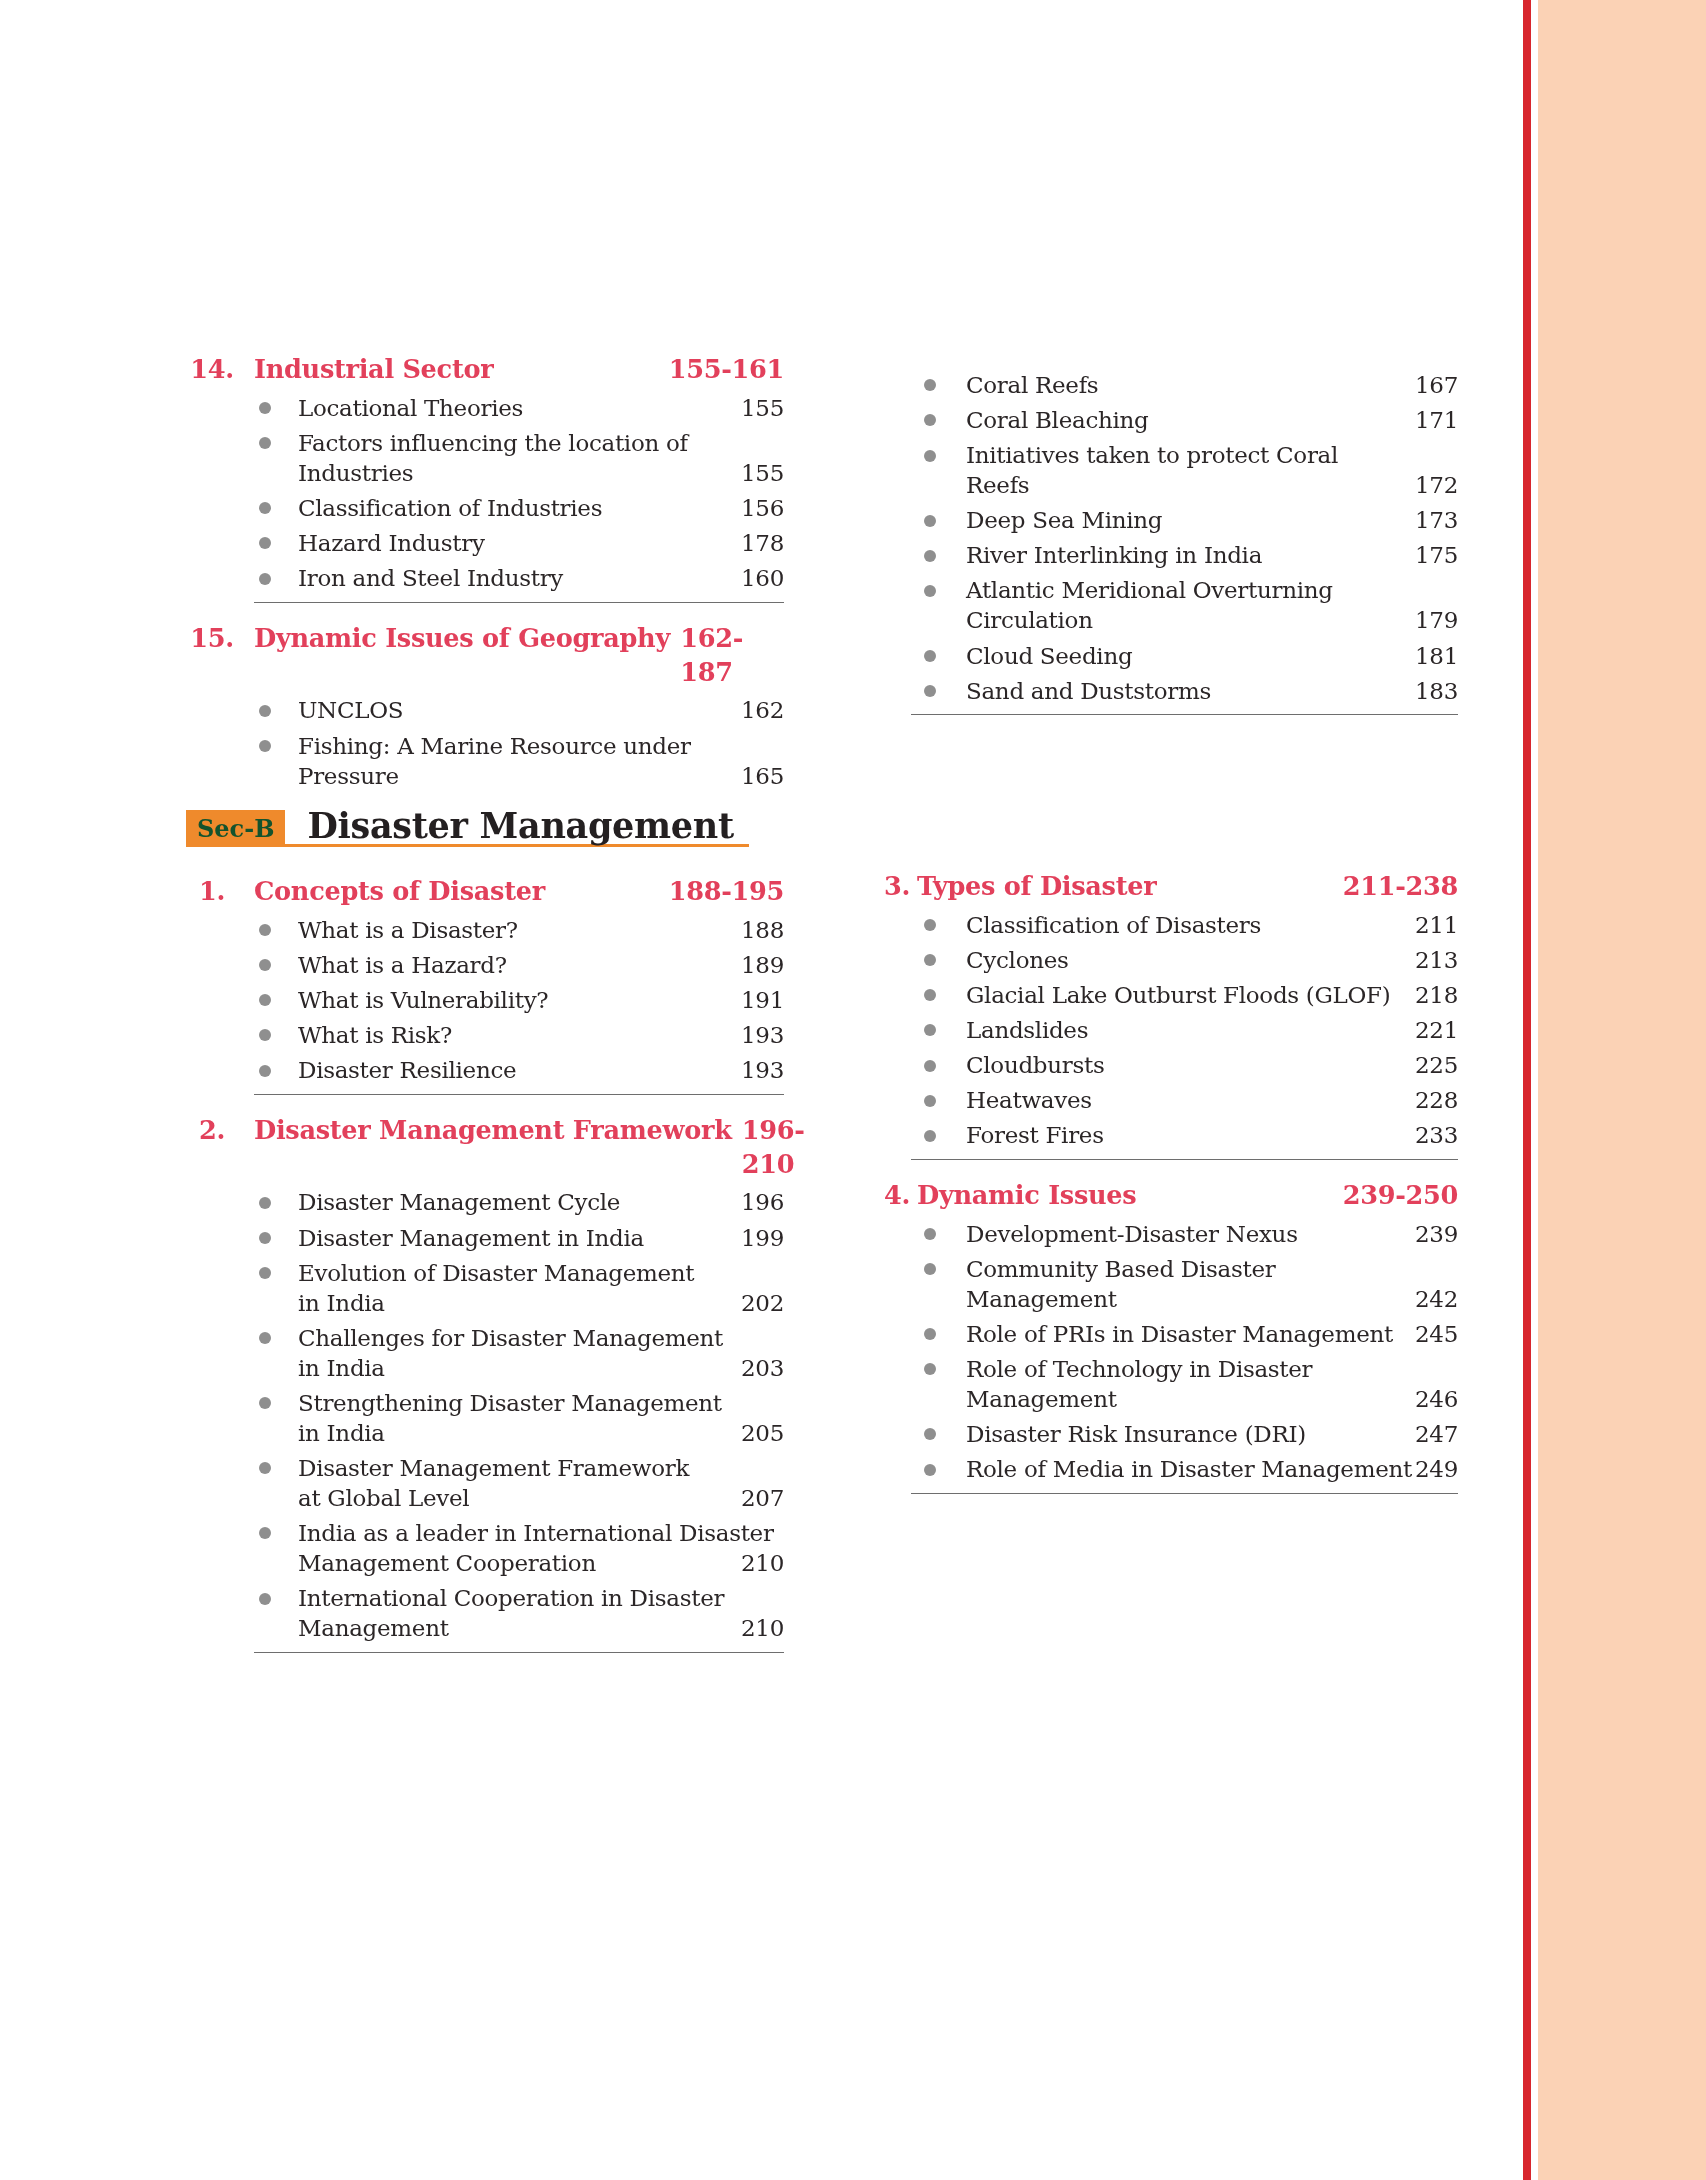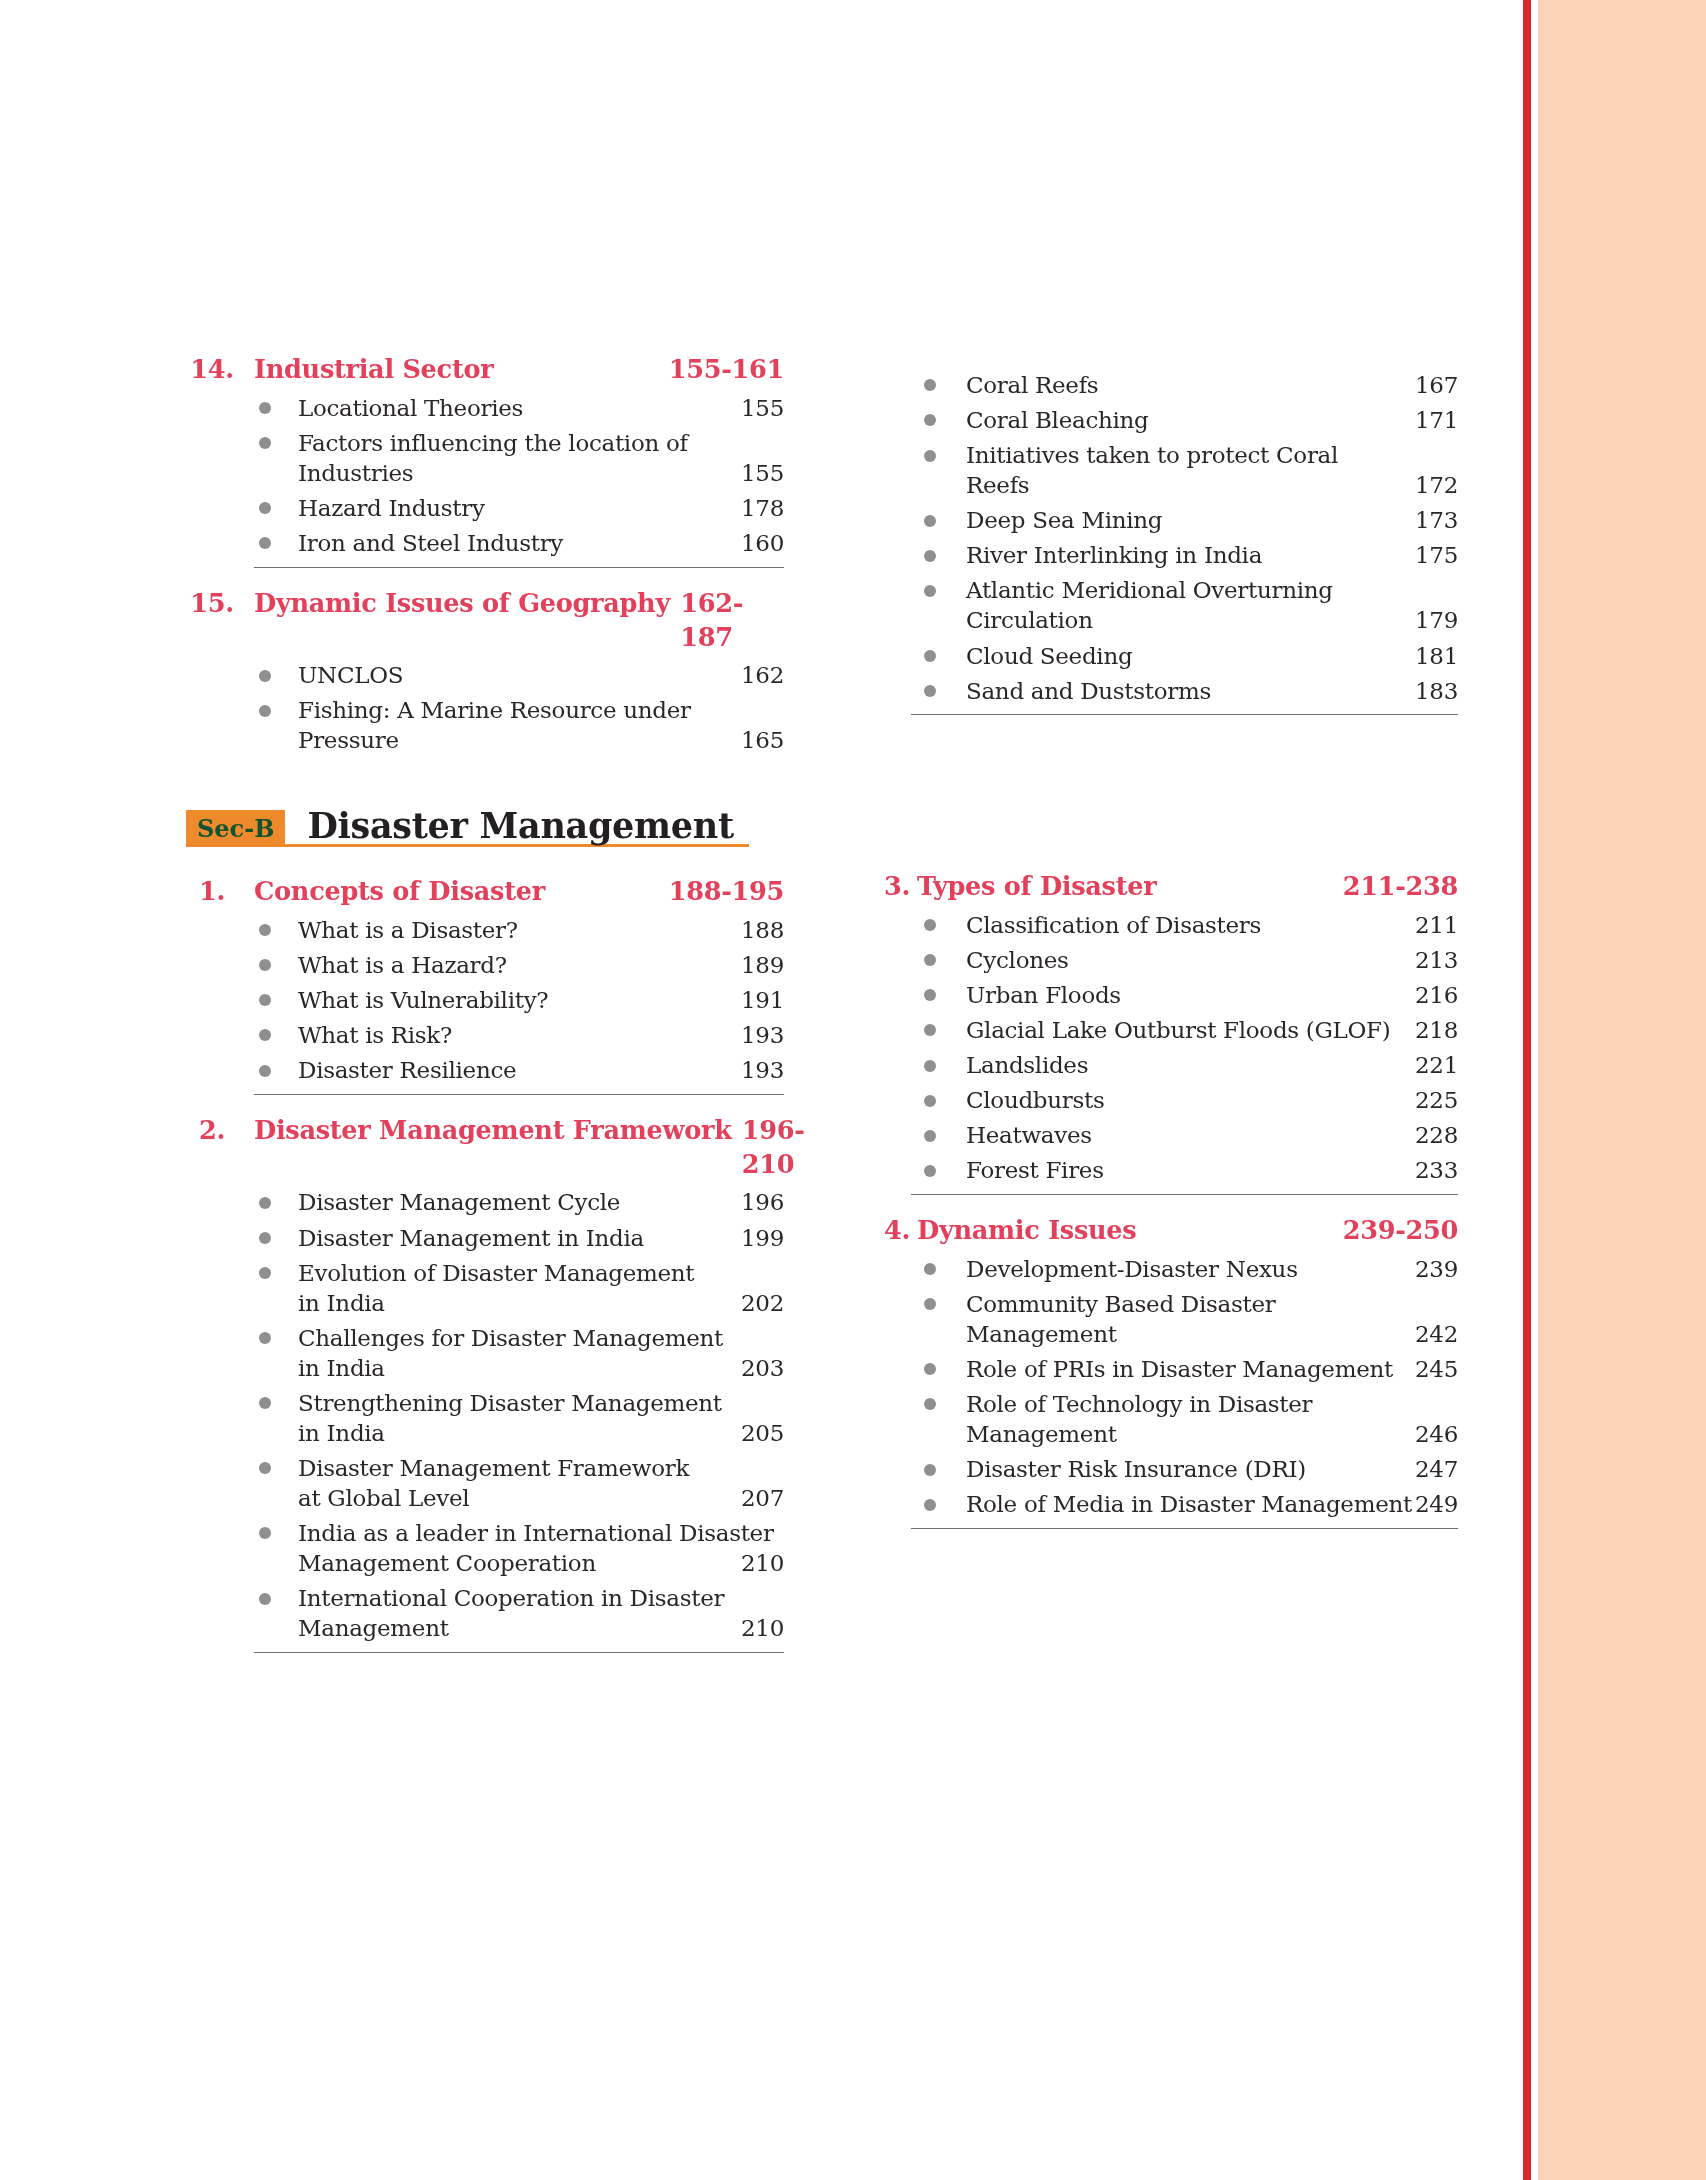--- a/index.html
+++ b/index.html
@@ -79,20 +79,25 @@
           <span class="item-page">155</span>
         </div>
         <div class="item">
           <span class="bullet"></span>
           <span class="item-label">Factors influencing the location of
 Industries</span>
           <span class="item-page">155</span>
         </div>
         <div class="item">
           <span class="bullet"></span>
+          <span class="item-label">Classification of Industries</span>
+          <span class="item-page">156</span>
+        </div>
+        <div class="item">
+          <span class="bullet"></span>
           <span class="item-label">Hazard Industry</span>
           <span class="item-page">178</span>
         </div>
         <div class="item">
           <span class="bullet"></span>
           <span class="item-label">Iron and Steel Industry</span>
           <span class="item-page">160</span>
         </div>
       </div>
       <div class="divider"></div>
@@ -279,25 +284,20 @@
           <span class="item-label">Classification of Disasters</span>
           <span class="item-page">211</span>
         </div>
         <div class="item">
           <span class="bullet"></span>
           <span class="item-label">Cyclones</span>
           <span class="item-page">213</span>
         </div>
         <div class="item">
           <span class="bullet"></span>
-          <span class="item-label">Urban Floods</span>
-          <span class="item-page">216</span>
-        </div>
-        <div class="item">
-          <span class="bullet"></span>
           <span class="item-label">Glacial Lake Outburst Floods (GLOF)</span>
           <span class="item-page">218</span>
         </div>
         <div class="item">
           <span class="bullet"></span>
           <span class="item-label">Landslides</span>
           <span class="item-page">221</span>
         </div>
         <div class="item">
           <span class="bullet"></span>

